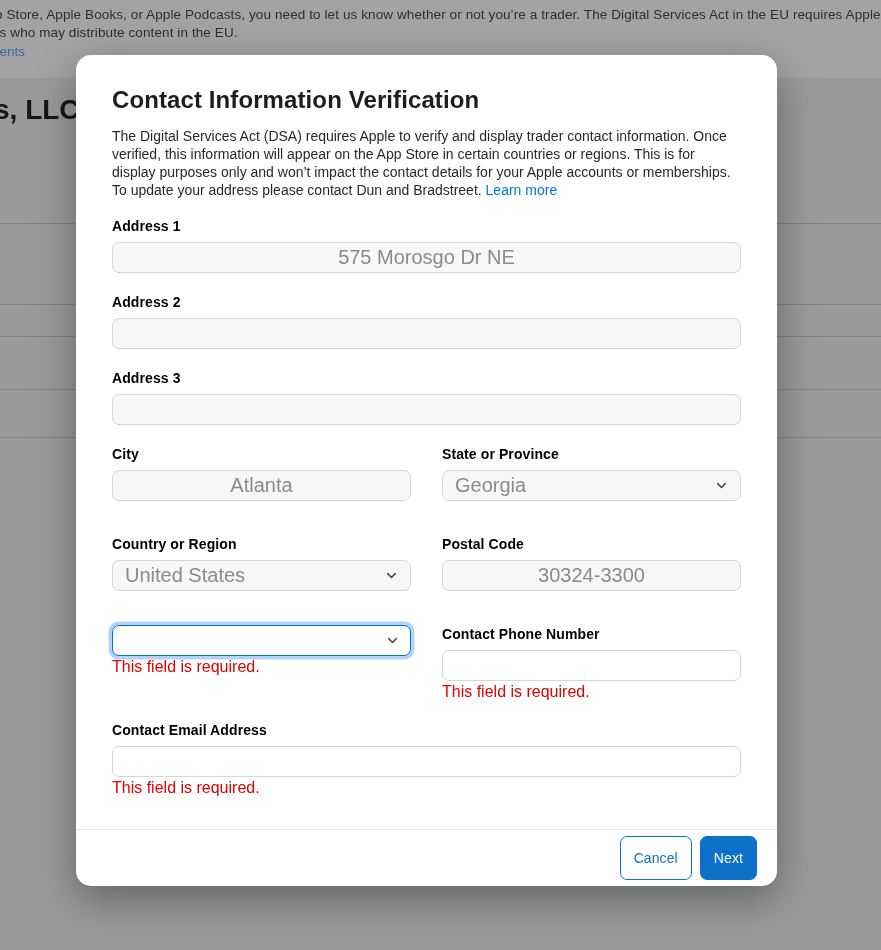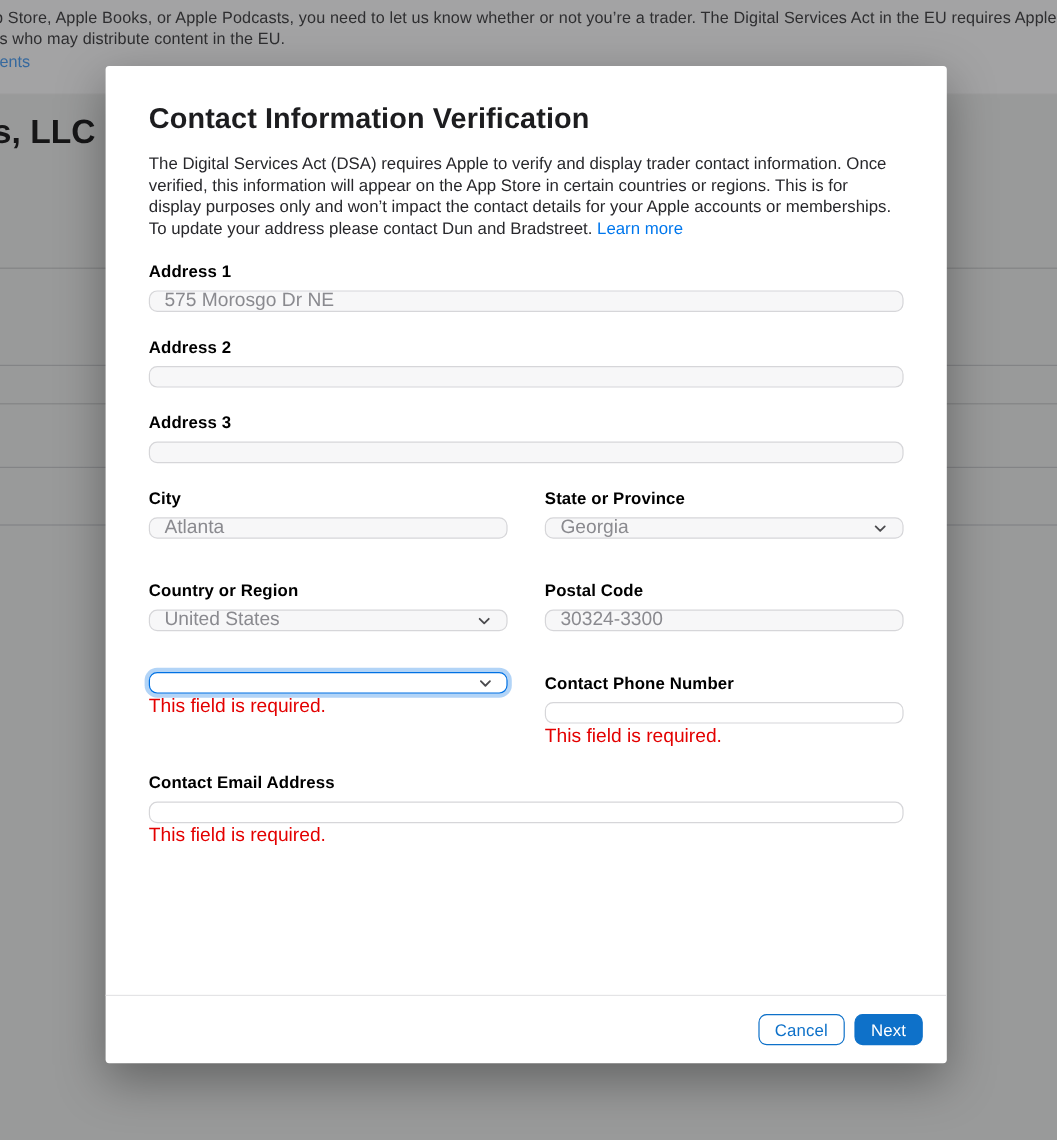--- a/index.html
+++ b/index.html
@@ -11,49 +11,49 @@
   .bk-banner { position:absolute; top:0; left:0; width:881px; height:79px; background:#a3a3a4; border-bottom:1px solid rgba(0,0,0,.05); }
   .bk-banner-line { position:absolute; white-space:nowrap; font-size:13.5px; color:#2e2e30; letter-spacing:.1px; }
   .bk-line1 { top:7px;  left:-5px; }
   .bk-line2 { top:25px; left:-5px; }
   .bk-link  { position:absolute; top:44px; left:-8px; font-size:13.5px; color:#36699e; white-space:nowrap; cursor:pointer; }
   .bk-heading { position:absolute; top:94px; left:-6px; font-size:28px; font-weight:700; color:#161617; white-space:nowrap; }
   .bk-row-line { position:absolute; left:0; width:881px; height:0; border-top:1px solid #838486; }
   .rl1{top:223px}.rl2{top:304px}.rl3{top:336px}.rl4{top:389px}.rl5{top:437px}
 
   
-  .modal { position:absolute; left:88px; top:55px; width:701px; height:831px; background:#ffffff;
-           border-radius:3px; box-shadow:0 14px 40px rgba(0,0,0,.35); }
+  .modal { position:absolute; left:76px; top:55px; width:701px; height:831px; background:#ffffff;
+           border-radius:15px; box-shadow:0 14px 40px rgba(0,0,0,.35); }
   .modal-body { padding:30px 36px 0; }
   .modal-title { font-size:24px; line-height:30px; font-weight:700; color:#1d1d1f; margin-bottom:12px; letter-spacing:.1px; }
   .modal-desc { font-size:14px; line-height:18px; color:#28282c; margin-bottom:18px; }
   .link { color:#0077ed; text-decoration:none; cursor:pointer; }
 
   .fgroup { margin-bottom:20px; }
   .frow { display:flex; gap:31px; margin-bottom:34px; }
   .frow .fcol { flex:1; min-width:0; }
   .flabel { display:block; font-size:14px; line-height:18px; font-weight:600; color:#000000; margin-bottom:7px; letter-spacing:.1px; }
 
   .tinput, .fselect {
-    width:100%; height:18px; border:1px solid #d6d6d9; border-radius:7px;
-    font-family:inherit; font-size:16px; padding:0 12px; background:#ffffff; color:#1d1d1f; outline:none;
+    width:100%; height:31px; border:1px solid #d6d6d9; border-radius:7px;
+    font-family:inherit; font-size:20px; padding:0 12px; background:#ffffff; color:#1d1d1f; outline:none;text-align:center;
   }
   .readonly { background:#f7f7f8; color:#8a8a8f; }
   .fselect { display:flex; align-items:center; justify-content:space-between; cursor:pointer; }
   .fselect .sel-text { overflow:hidden; white-space:nowrap; }
   .fselect.readonly { cursor:default; }
   .fselect.focused { border:1.5px solid #0071e3; box-shadow:0 0 0 3.5px rgba(0,113,227,.30); padding:0 11px; }
   .chev { flex:0 0 auto; margin-left:8px; display:flex; align-items:center; }
 
   .err { font-size:16px; line-height:15px; color:#e30000; margin-top:3px; }
   .email-group { margin-bottom:0; }
 
   .modal-footer { position:absolute; left:0; bottom:0; width:100%; height:57px; border-top:1px solid #e4e4e6;
                   display:flex; align-items:center; justify-content:flex-end; gap:8px; padding:0 20px; }
-  .btn { height:26px; border-radius:7px; font-family:inherit; font-size:14px; padding:0 13px; cursor:pointer; letter-spacing:.1px; }
+  .btn { height:44px; border-radius:7px; font-family:inherit; font-size:14px; padding:0 13px; cursor:pointer; letter-spacing:.1px; }
   .btn-cancel { background:#ffffff; border:1px solid #0e71c9; color:#0e71c9; }
   .btn-next   { background:#0e71c9; border:1px solid #0e71c9; color:#ffffff; }
 </style>
 </head>
 <body>
 
 <div class="backdrop">
   <div class="bk-banner">
     <div class="bk-banner-line bk-line1">p Store, Apple Books, or Apple Podcasts, you need to let us know whether or not you’re a trader. The Digital Services Act in the EU requires Apple</div>
     <div class="bk-banner-line bk-line2">rs who may distribute content in the EU.</div>

